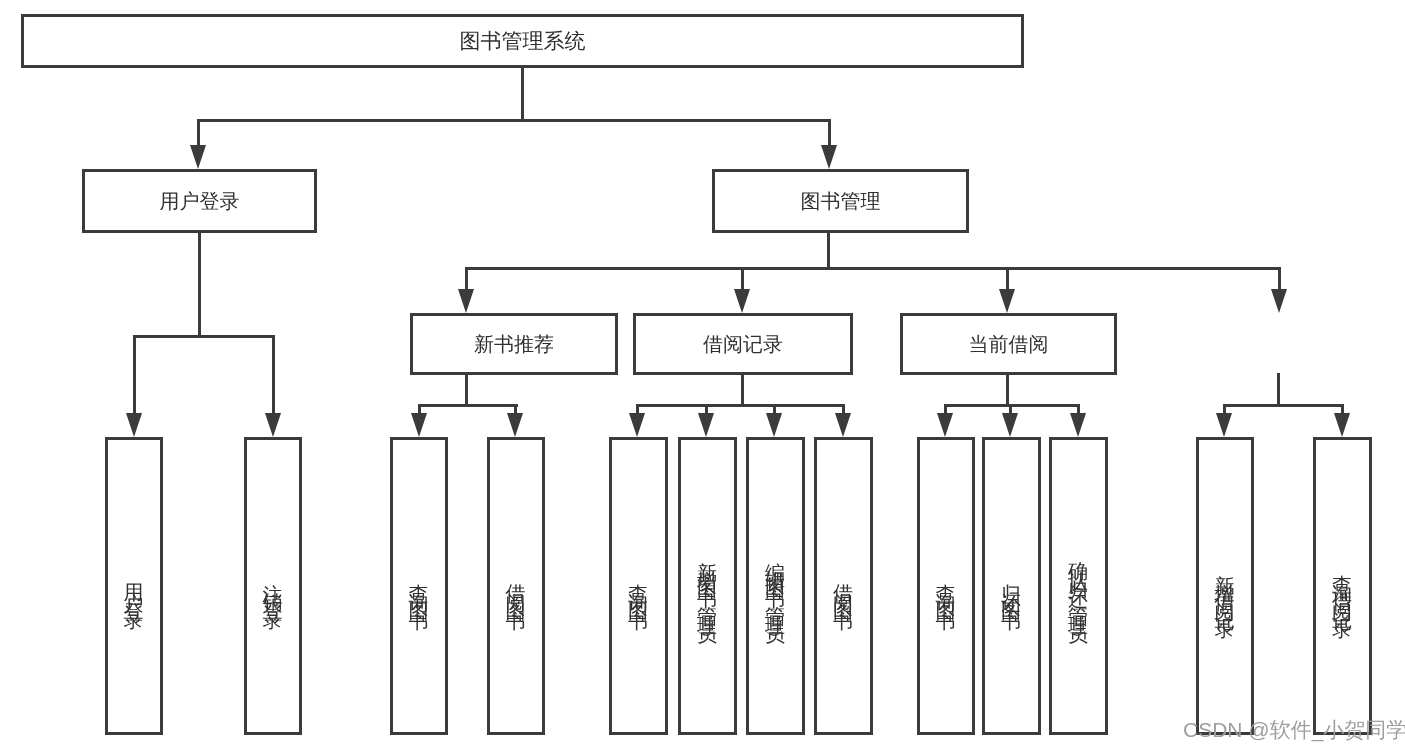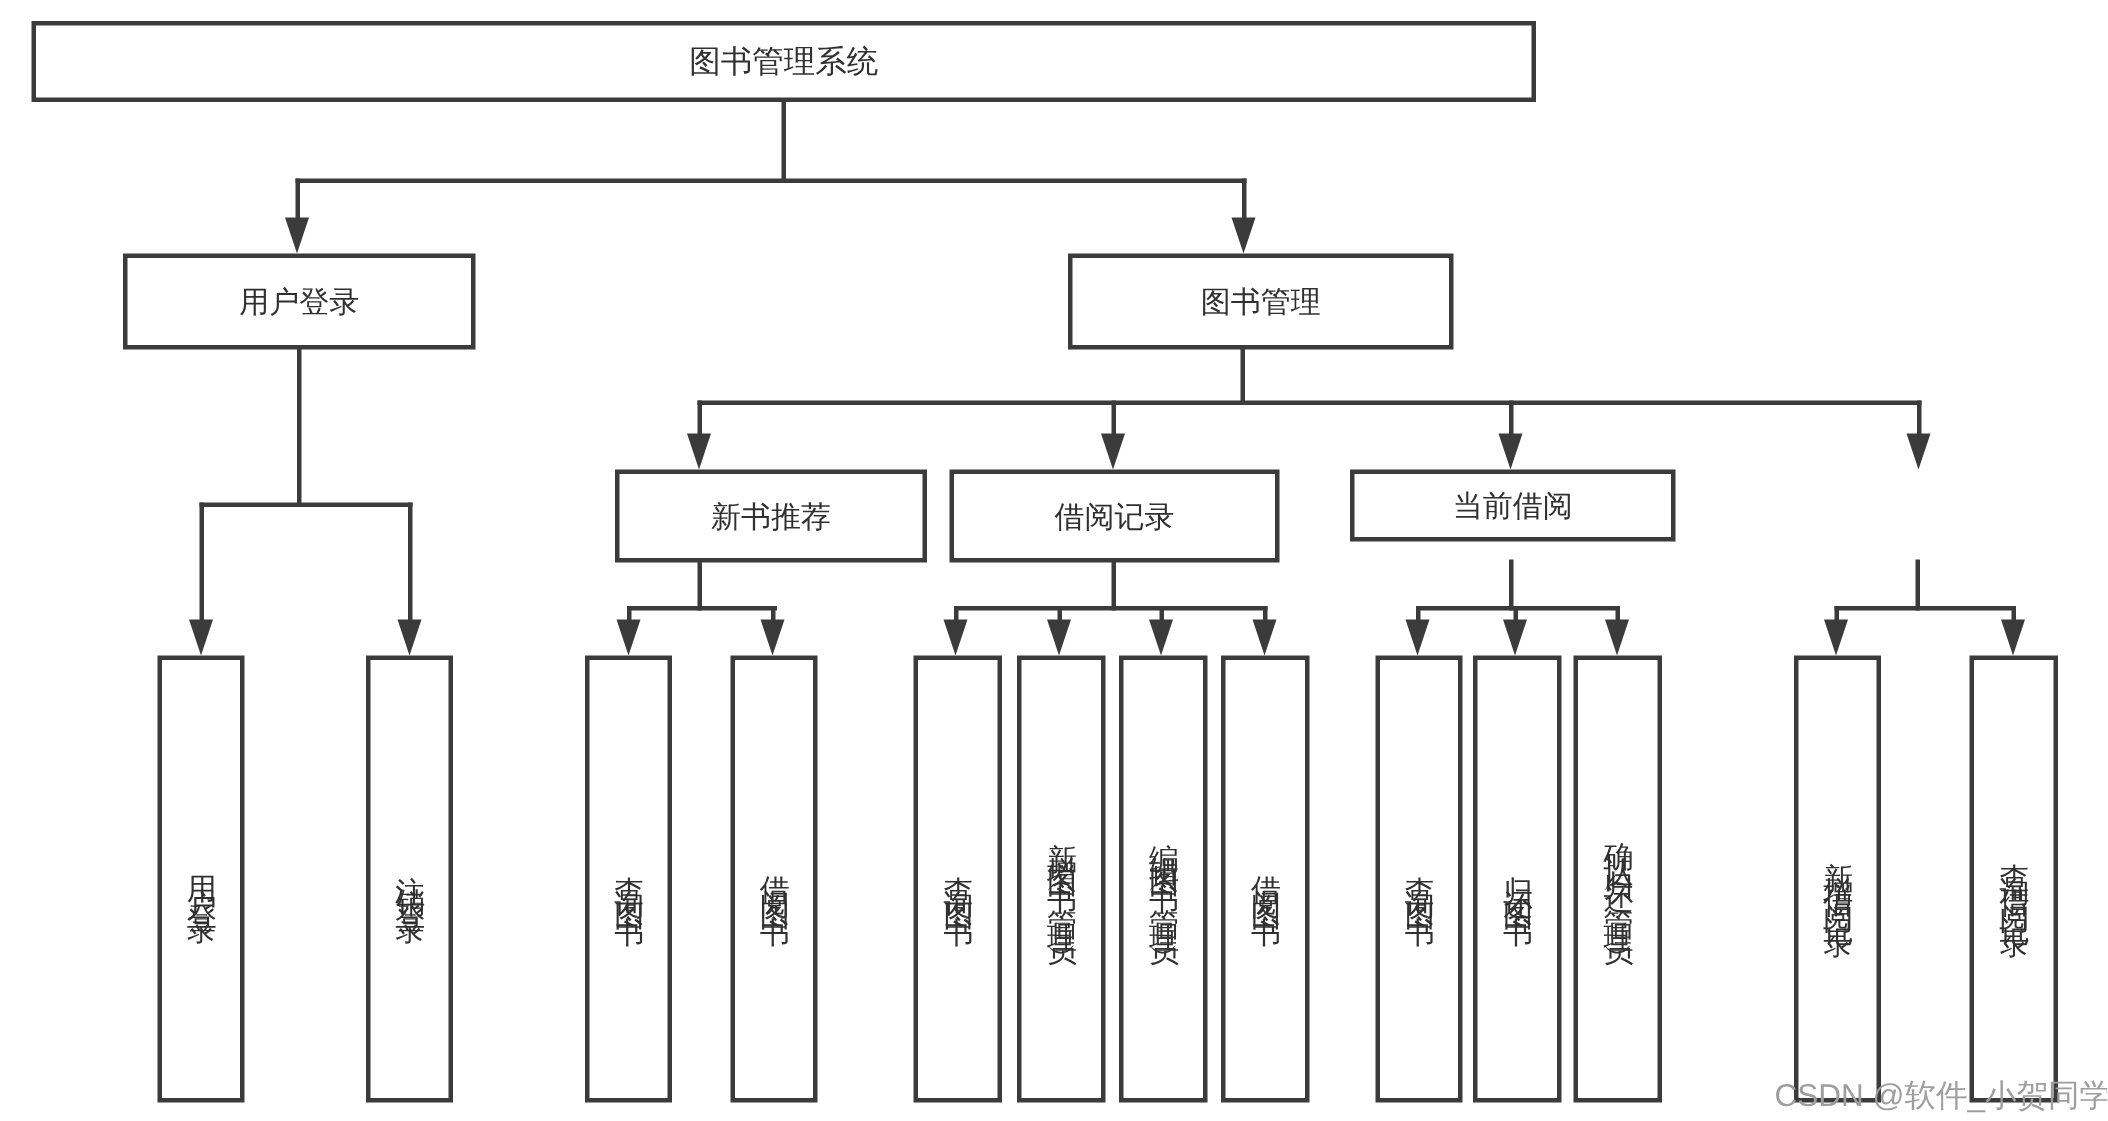--- a/index.html
+++ b/index.html
@@ -92,21 +92,21 @@
   <div class="arrow" style="left:734px;top:289px;"></div>
   <div class="arrow" style="left:999px;top:289px;"></div>
   <div class="arrow" style="left:1271px;top:289px;"></div>
 
   <div class="node" style="left:362px;top:313px;width:208px;height:62px;margin-left:48px;">
     <span>新书推荐</span>
   </div>
   <div class="node" style="left:633px;top:313px;width:220px;height:62px;">
     <span>借阅记录</span>
   </div>
-  <div class="node" style="left:900px;top:313px;width:217px;height:48px;">
+  <div class="node" style="left:900px;top:313px;width:217px;height:62px;">
     <span>当前借阅</span>
   </div>
 
   <div class="seg v" style="left:465px;top:373px;height:34px;"></div>
   <div class="seg h" style="left:418px;top:404px;width:100px;"></div>
   <div class="seg v" style="left:418px;top:404px;height:12px;"></div>
   <div class="seg v" style="left:514px;top:404px;height:12px;"></div>
   <div class="arrow" style="left:411px;top:413px;"></div>
   <div class="arrow" style="left:507px;top:413px;"></div>
 

